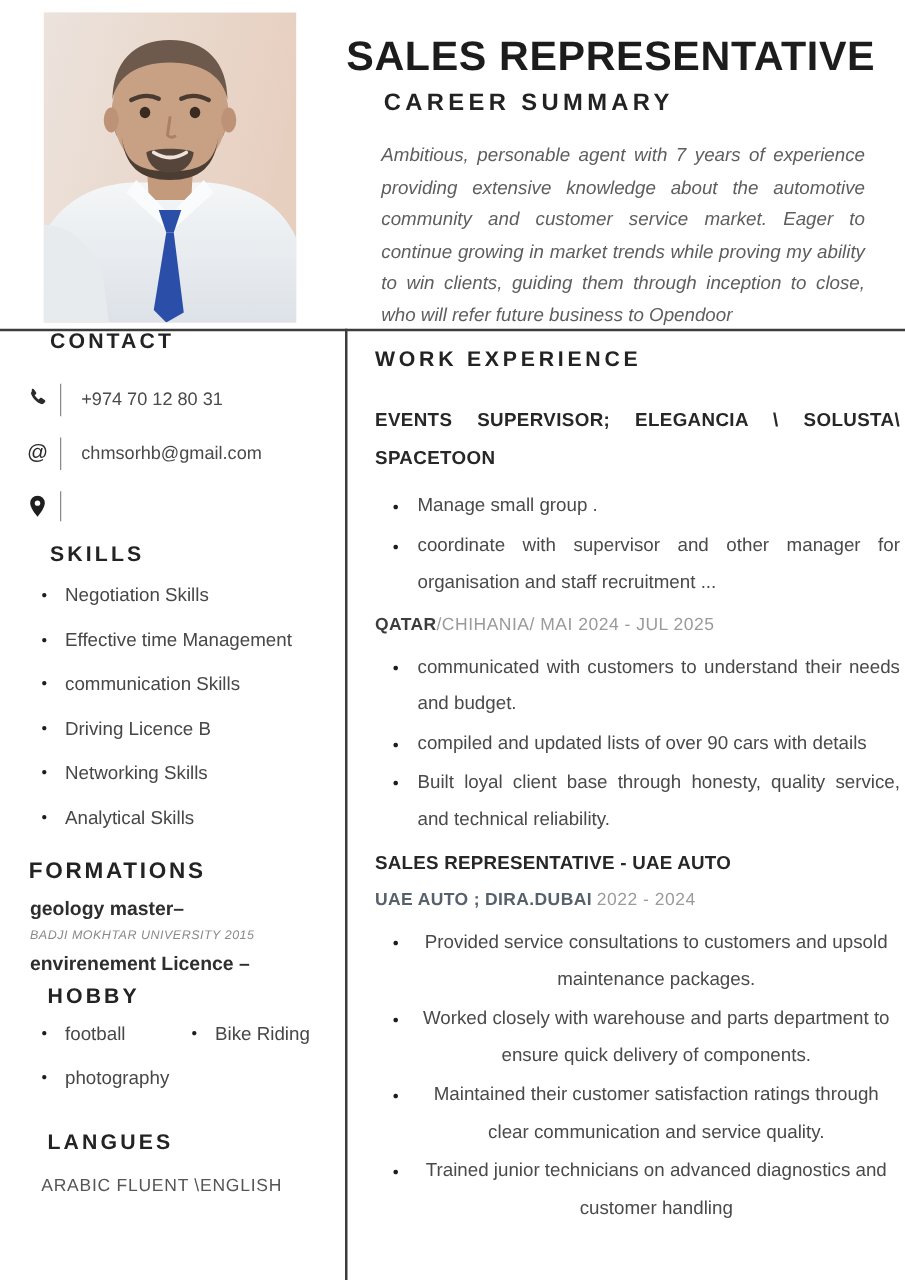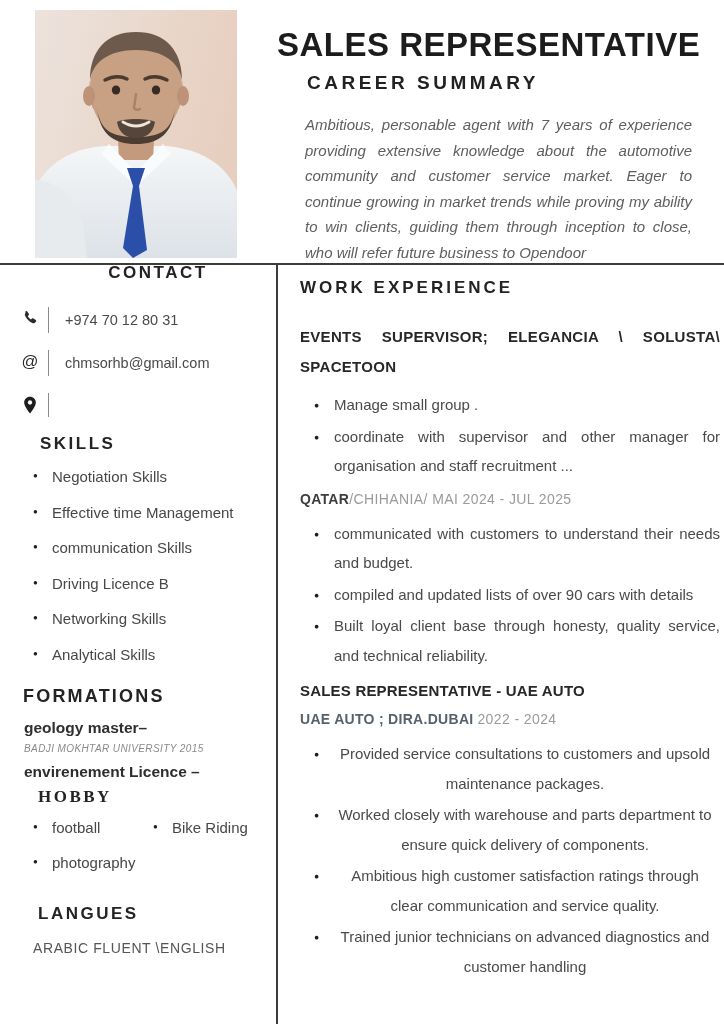--- a/index.html
+++ b/index.html
@@ -33,21 +33,21 @@
     line-height:25.5px;text-align:justify;
   }
 
   
   .hrule{position:absolute;left:0;top:263px;width:724px;height:2px;background:#3c3c3c;}
   .vrule{position:absolute;left:276px;top:263px;width:2px;height:761px;background:#3c3c3c;}
 
   
   .left-col{position:absolute;left:0;top:263px;width:276px;}
   .contact-heading{
-    text-align:center;margin-top:21px;
+    margin-top:21px;
     font-size:17px;font-weight:800;color:#222;letter-spacing:3px;
   }
   .contact-list{margin:24px 0 0 20px;}
   .contact-item{display:flex;align-items:flex-start;margin-bottom:17px;text-align:center;}
   .contact-icon{width:20px;height:22px;flex:0 0 20px;margin-top:1px;}
   .contact-sep{width:1px;background:#8a8a8a;align-self:stretch;margin:0 0 0 8px;min-height:24px;}
   .contact-text{margin-left:16px;font-size:14.5px;color:#4a4a4a;line-height:26px;}
 
   .side-heading{
     font-size:17px;font-weight:800;color:#232323;letter-spacing:2.5px;
@@ -59,21 +59,21 @@
     position:relative;padding-left:19px;font-size:15px;color:#474747;
     margin-bottom:18.5px;
   }
   ul.dotlist li::before{content:"●";position:absolute;left:0;top:3px;font-size:8px;color:#1d1d1d;}
 
   .formations-heading{margin:23px 0 0 23px;letter-spacing:2.2px;font-size:18px;}
   .formation-block{margin:12px 0 0 24px;}
   .degree{font-size:15.5px;font-weight:800;color:#2e2e2e;margin-bottom:6px;}
   .school{font-size:10px;font-style:italic;color:#8a8a8a;letter-spacing:.4px;margin-bottom:9px;}
 
-  .hobby-heading{margin:1px 0 0 38px;font-family:Liberation Serif, serif;}
+  .hobby-heading{margin:1px 0 0 38px;}
   .hobby-cols{display:flex;margin:12px 12px 0 0;}
   .hobby-cols ul.dotlist{margin-top:0;}
   .hobby-col1{width:115px;}
   .hobby-col1 li{margin-bottom:7px;}
   .hobby-col2 li{margin-bottom:7px;}
   .hobby-cols .hobby-col2{padding-left:5px;}
 
   .langues-heading{margin:14px 0 0 38px;}
   .langue-line{margin:16px 0 0 33px;font-size:14px;color:#555;letter-spacing:.6px;}
 
@@ -245,18 +245,18 @@
     </ul>
 
     <div class="job-title job3-title">SALES REPRESENTATIVE  - UAE AUTO</div>
     <div class="job-meta">
       <span class="meta-bold-gray">UAE AUTO ; DIRA.DUBAI</span>
       <span class="meta-gray">2022 -  2024</span>
     </div>
     <ul class="joblist ragged job3">
       <li>Provided service consultations to customers and upsold maintenance packages.</li>
       <li>Worked closely with warehouse and parts department to ensure quick delivery of components.</li>
-      <li>Ambitious high customer satisfaction ratings through clear communication and service quality.</li>
+      <li>Maintained their customer satisfaction ratings through clear communication and service quality.</li>
       <li>Trained junior technicians on advanced diagnostics and customer handling</li>
     </ul>
 
   </div>
 </div>
 
 </body></html>

